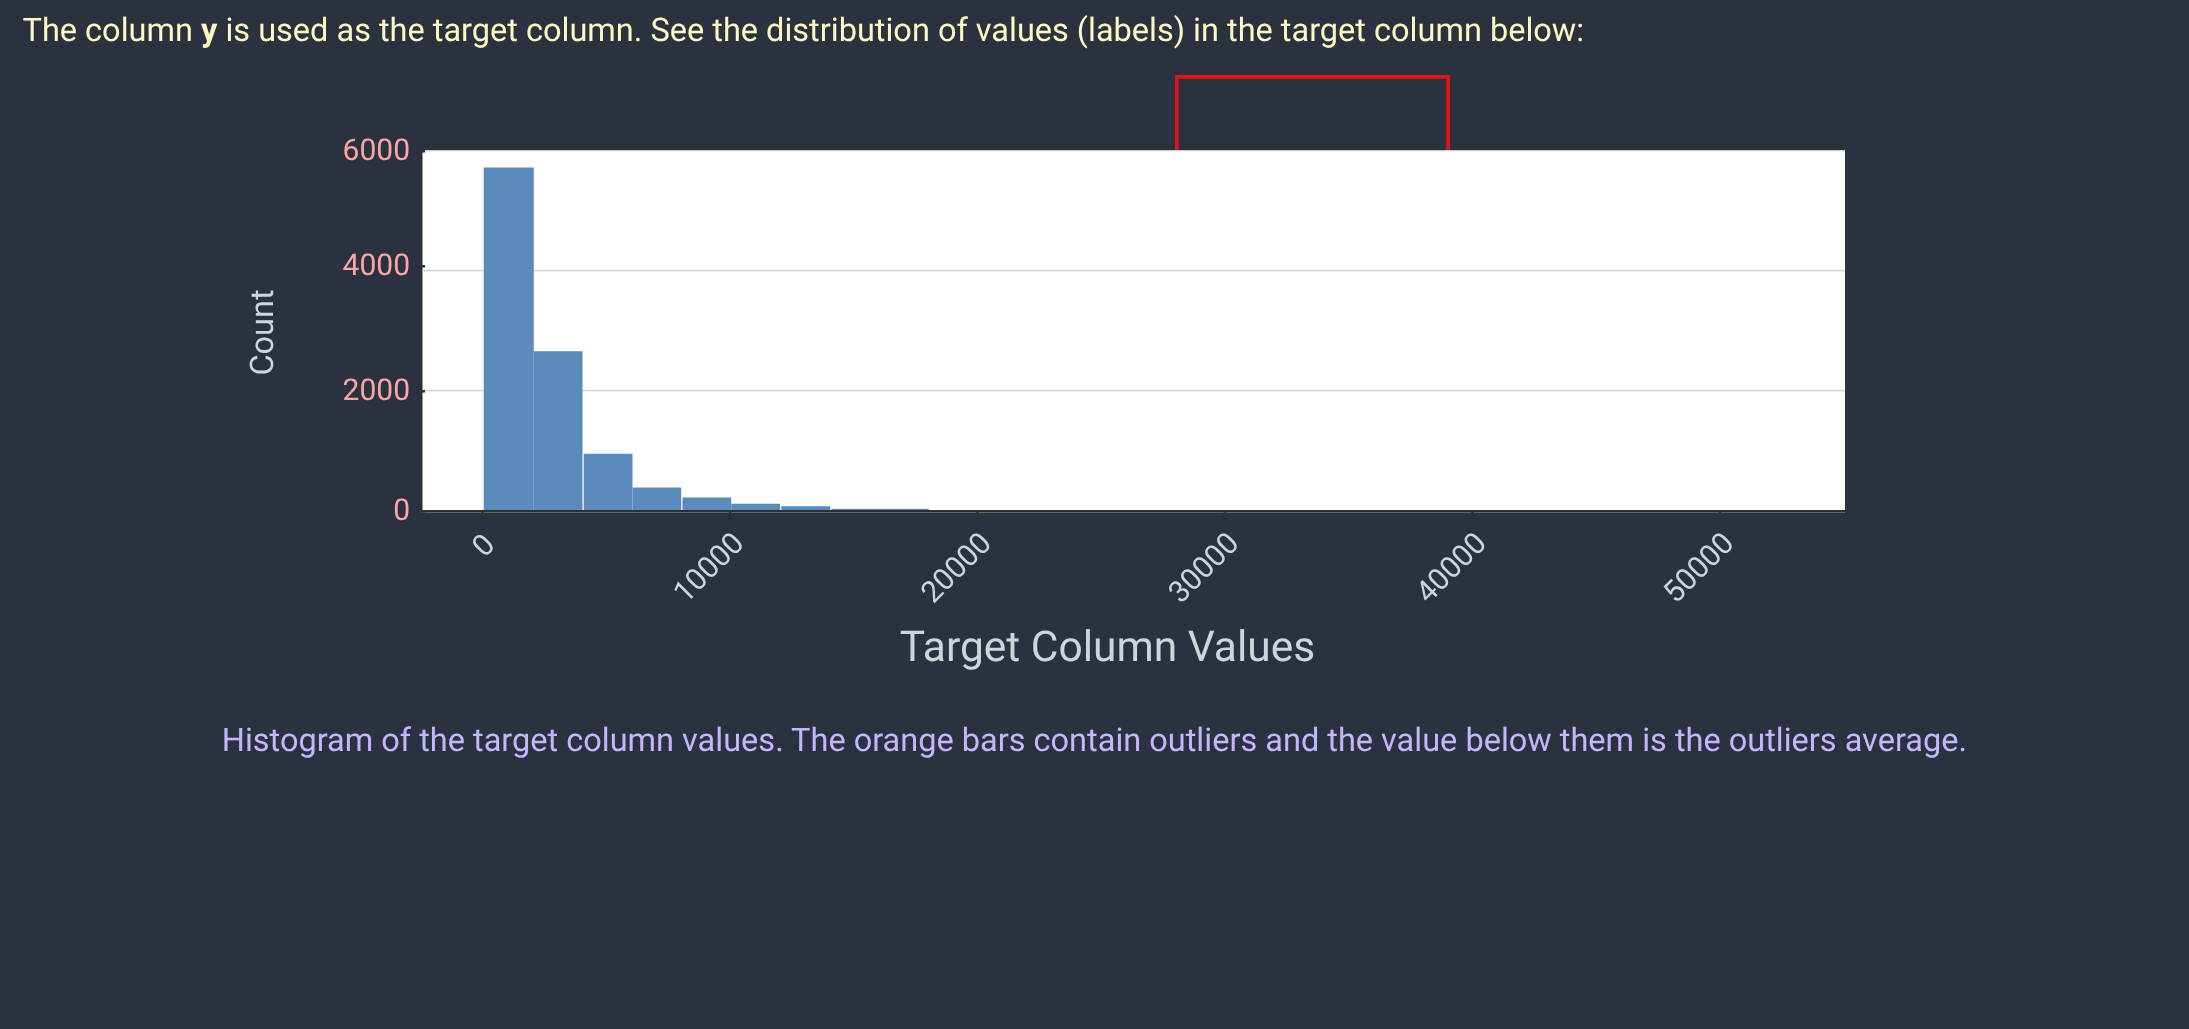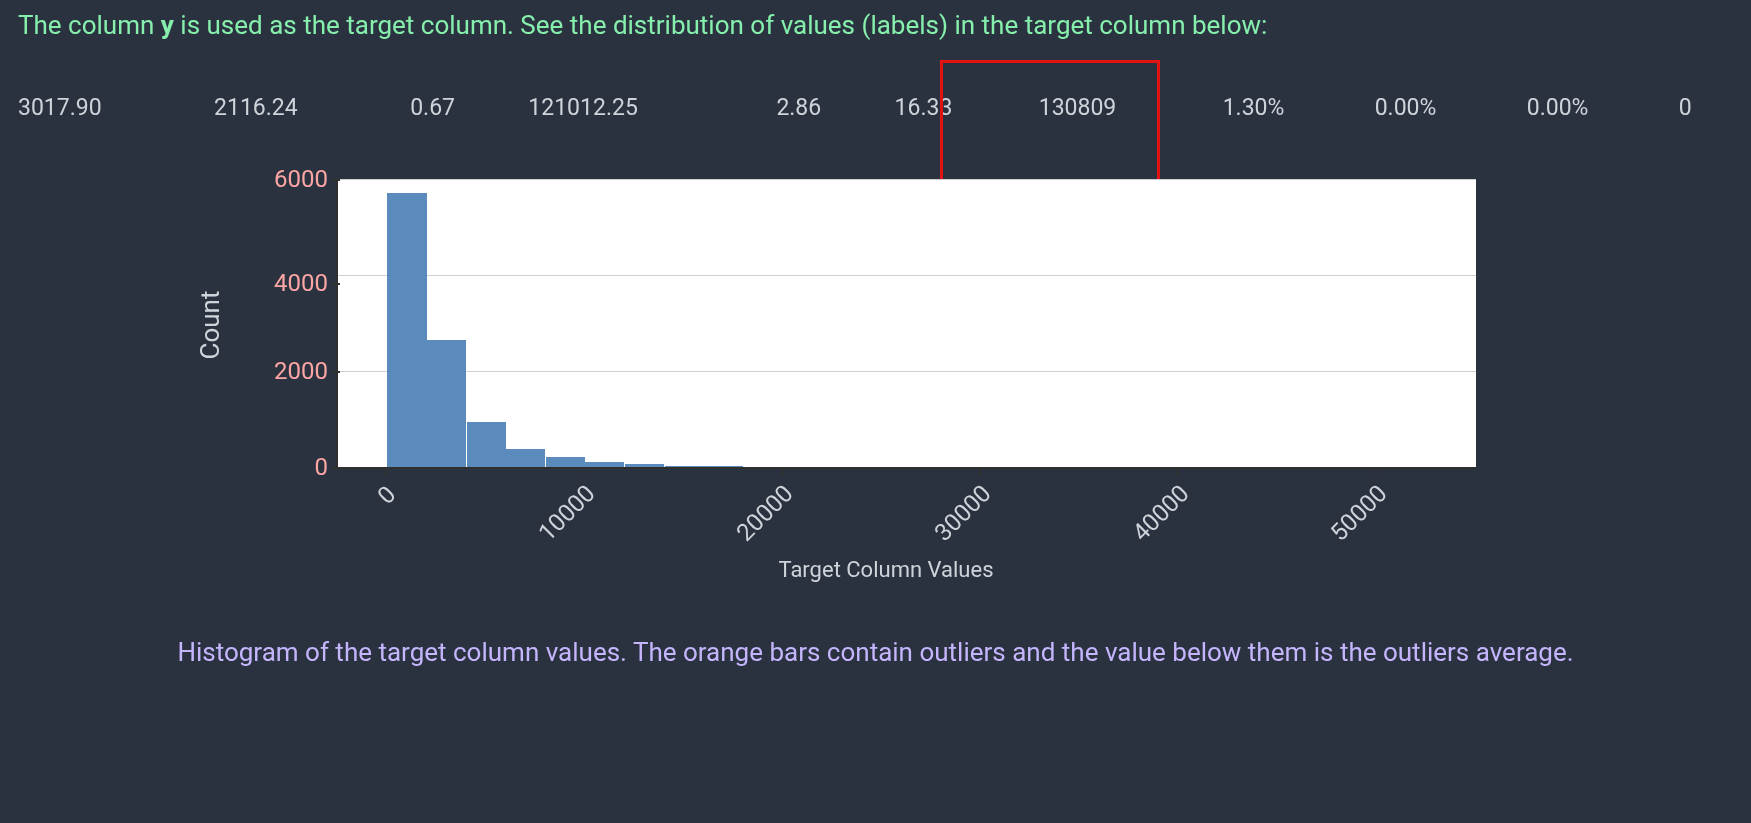--- a/index.html
+++ b/index.html
@@ -8,21 +8,21 @@
     color: #d1d5db;
     font-family: -apple-system, BlinkMacSystemFont, "Segoe UI", Roboto, Helvetica, Arial, sans-serif;
     width: 1751px;
     height: 823px;
     overflow: hidden;
     padding: 10px 18px 0 18px;
   }
   .intro {
     font-size: 26px;
     font-weight: 400;
-    color: #86efac;
+    color: #fef9c3;
     margin-bottom: 38px;
   }
   .intro b { font-weight: 700; }
   table.stats {
     width: 100%;
     border-collapse: collapse;
     table-layout: auto;
   }
   table.stats th {
     font-size: 23px;
@@ -112,54 +112,41 @@
     position: absolute;
     width: 1.5px;
     height: 8px;
     background: #2f2f2f;
   }
   .xlabel {
     position: absolute;
     left: 0; right: 0;
     top: 392px;
     text-align: center;
-    font-size: 22px;
+    font-size: 34px;
     color: #cfd4da;
   }
   .caption {
     text-align: center;
     font-size: 26px;
     color: #c4b5fd;
     margin-top: 12px;
   }
   .table-wrap { position: relative; }
 </style>
 </head>
 <body>
 
 <div class="intro">
   <span>The column </span><b>y</b><span> is used as the target column. See the distribution of values (labels) in the target column below:</span>
 </div>
 
 <div class="table-wrap">
   <table class="stats">
     <tbody>
-    <tr>
-      <td>3017.90</td>
-      <td>2116.24</td>
-      <td>0.67</td>
-      <td>121012.25</td>
-      <td>2.86</td>
-      <td>16.33</td>
-      <td>130809</td>
-      <td id="val7">1.30%</td>
-      <td>0.00%</td>
-      <td>0.00%</td>
-      <td>0</td>
-    </tr>
   </tbody>
     </table>
   <div class="highlight-wrap" id="highlight" style="left: 921.531px; top: -18px; width: 220.141px; height: 169.5px; border-color: rgb(225, 19, 19);"></div>
 </div>
 
 <div class="chart-zone">
   <div class="ylabel">Count</div>
   <div class="plot-area" id="plot">
       <div class="gridline" style="top: 192px;"></div>
       <div class="gridline" style="top: 96px;"></div>
@@ -170,21 +157,21 @@
       <div class="bar" style="left: 168.226px; width: 39.0826px; height: 18.24px; background: rgb(90, 139, 188);"></div>
       <div class="bar" style="left: 207.809px; width: 39.0826px; height: 9.6px; background: rgb(90, 139, 188);"></div>
       <div class="bar" style="left: 247.391px; width: 39.0826px; height: 4.8px; background: rgb(90, 139, 188);"></div>
       <div class="bar" style="left: 286.974px; width: 39.0826px; height: 2.64px; background: rgb(90, 139, 188);"></div>
       <div class="bar" style="left: 326.557px; width: 39.0826px; height: 1px; background: rgb(90, 139, 188);"></div>
       <div class="bar" style="left: 366.139px; width: 39.0826px; height: 1px; background: rgb(90, 139, 188);"></div>
     </div>
   <div class="xlabel">Target Column Values</div>
 <div class="ytick" style="top: 302px;">0<span class="tickmark"></span></div>
     <div class="ytick" style="top: 206px;">2000<span class="tickmark"></span></div>
-    <div class="ytick" style="top: 118px;">4000<span class="tickmark"></span></div>
+    <div class="ytick" style="top: 106px;">4000<span class="tickmark"></span></div>
     <div class="ytick" style="top: 14px;">6000<span class="tickmark"></span></div>
     <div class="xtick-mark" style="left: 179.478px; top: 302px;"></div>
     <div class="xtick" style="left: 166.287px; top: 325.191px;">0</div>
     <div class="xtick-mark" style="left: 377.391px; top: 302px;"></div>
     <div class="xtick" style="left: 327.436px; top: 361.955px;">10000</div>
     <div class="xtick-mark" style="left: 575.304px; top: 302px;"></div>
     <div class="xtick" style="left: 525.349px; top: 361.955px;">20000</div>
     <div class="xtick-mark" style="left: 773.217px; top: 302px;"></div>
     <div class="xtick" style="left: 723.262px; top: 361.955px;">30000</div>
     <div class="xtick-mark" style="left: 971.13px; top: 302px;"></div>

